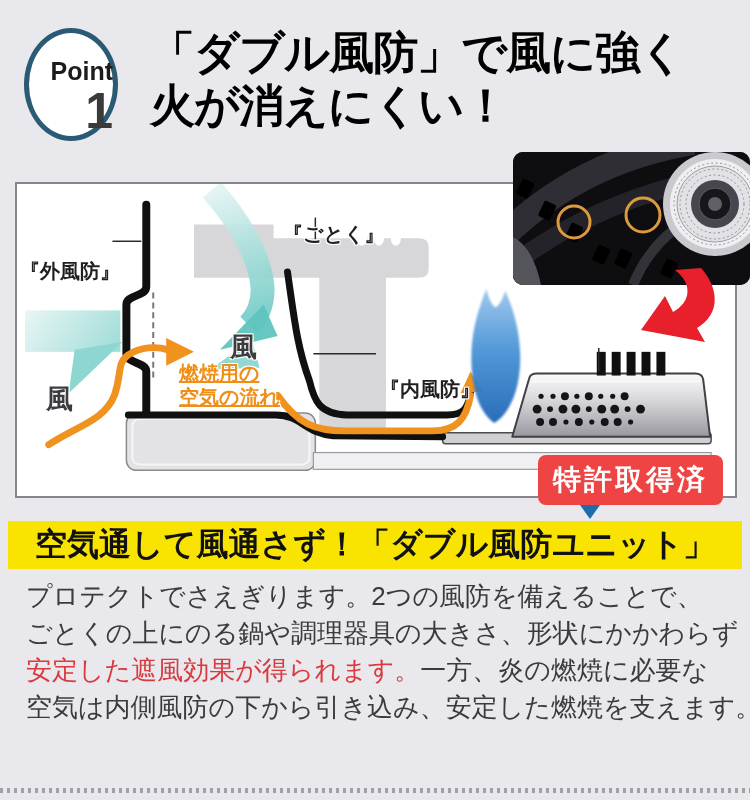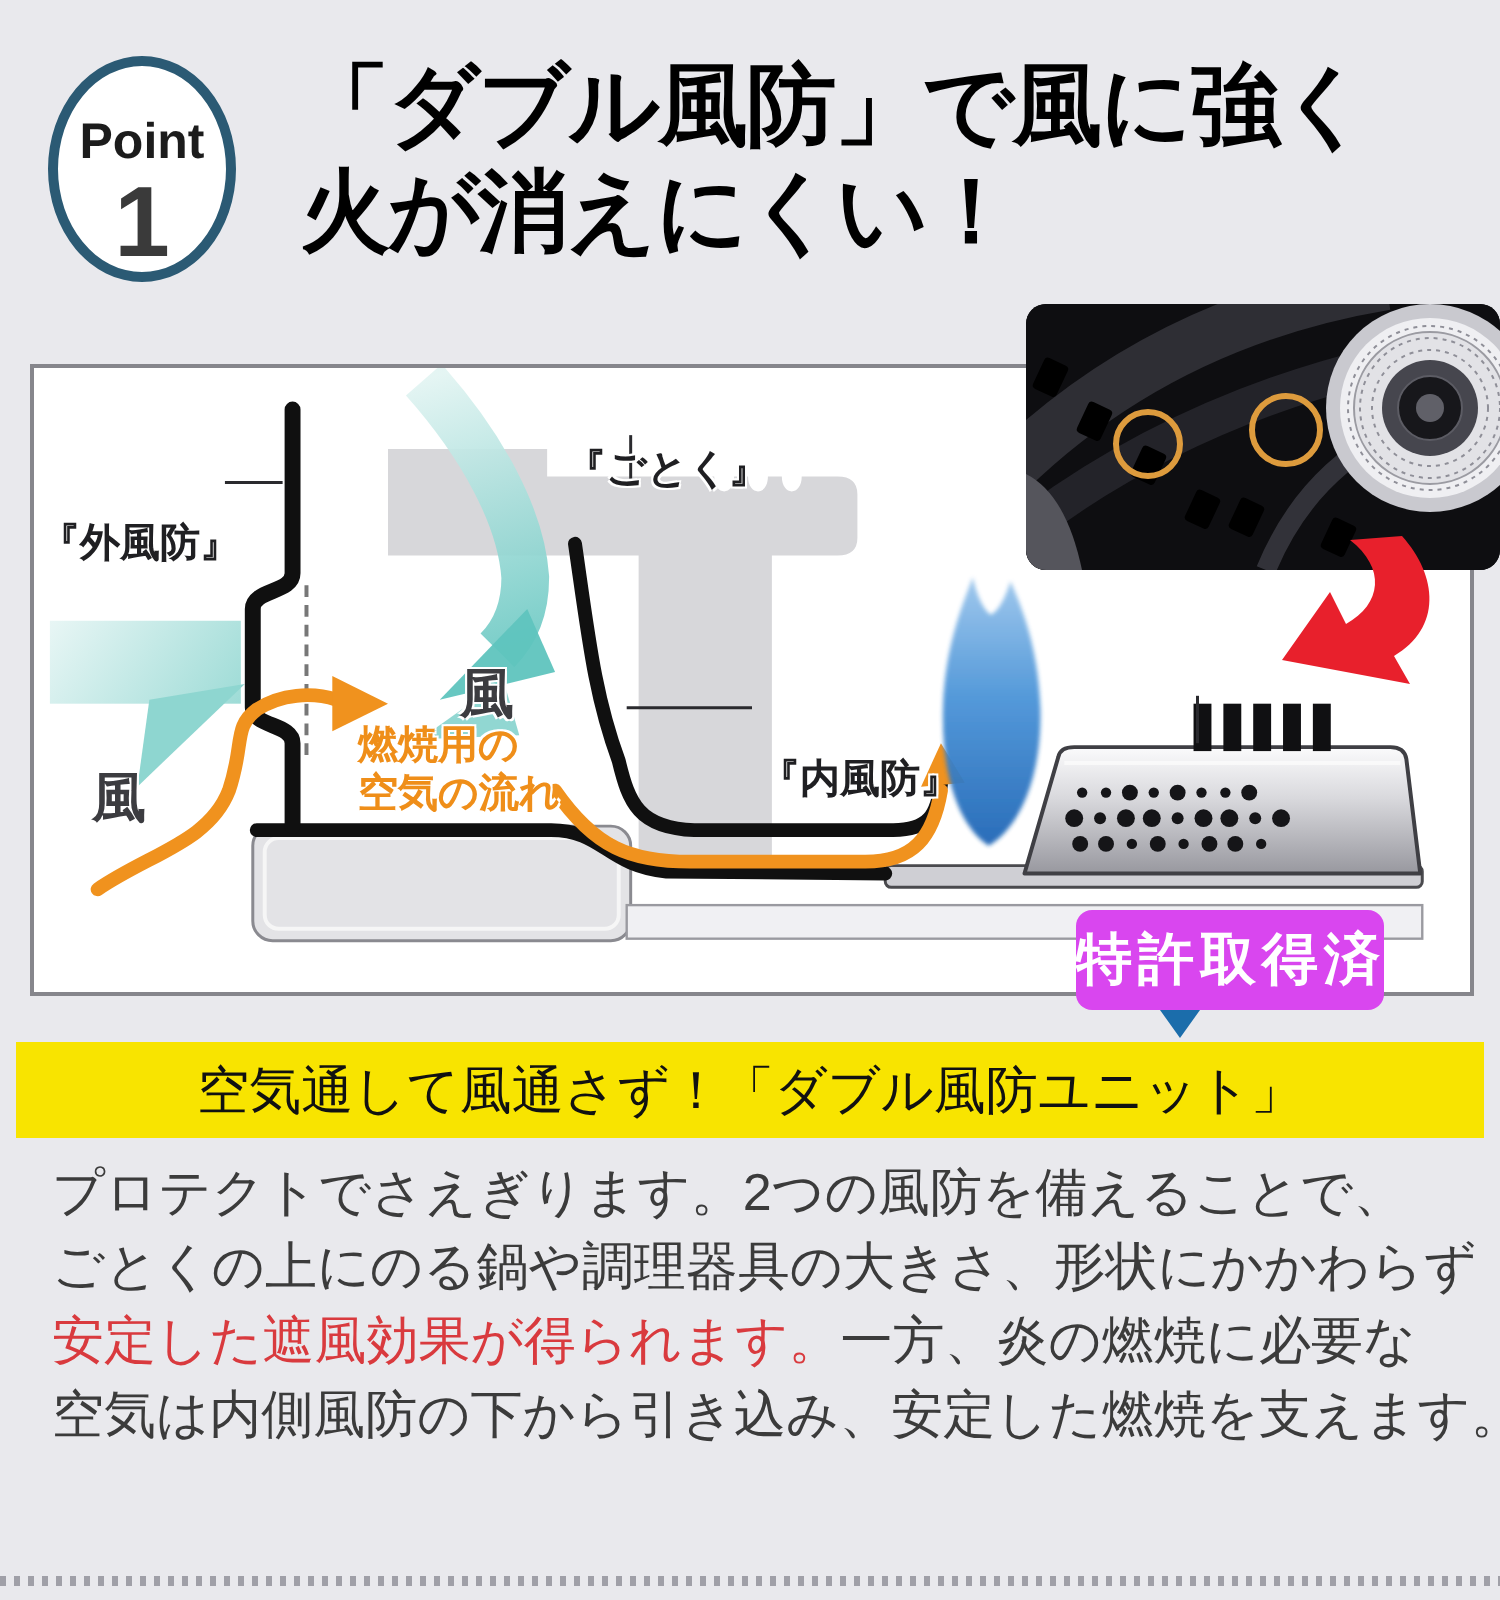--- a/index.html
+++ b/index.html
@@ -4,45 +4,45 @@
 <style>
   html,body{margin:0;padding:0;background:#cfcfd4;}
   *{box-sizing:border-box;}
   .stage{position:relative;width:750px;height:800px;background:#e9e9ed;overflow:hidden;
          font-family:"Liberation Sans","DejaVu Sans",sans-serif;}
   .abs{position:absolute;}
   .nowrap{white-space:nowrap;}
 
   
   .point-badge{left:24px;top:28px;width:94px;height:113px;background:#fff;
-    border:5px solid #2b5a74;border-radius:50%;text-align:center;}
+    border:5px solid #2b5a74;border-radius:50%;text-align:right;}
   .point-word{margin-top:24px;font-size:25px;font-weight:800;color:#1c1c1c;line-height:28px;}
   .point-num{font-size:50px;font-weight:700;color:#3a3a3a;line-height:52px;}
   .headline{left:150px;top:26px;font-size:45px;font-weight:900;color:#000000;
     line-height:53px;letter-spacing:-1px;}
 
   
   .diagram-box{left:15px;top:182px;width:722px;height:316px;background:#fff;border:2px solid #86868c;}
   .diagram-box svg{position:absolute;left:0;top:0;}
   .dlabel{font-size:20px;font-weight:800;color:#1f1f22;
     text-shadow:1px 1px 0 #fff,-1px 1px 0 #fff,1px -1px 0 #fff,-1px -1px 0 #fff;margin-top:32px;}
   .wind{font-size:27px;font-weight:800;color:#3c3c40;
     text-shadow:1px 1px 0 #fff,-1px 1px 0 #fff,1px -1px 0 #fff,-1px -1px 0 #fff;}
   .airflow{font-size:20px;font-weight:800;color:#ef8e19;line-height:24px;
-    text-shadow:1px 1px 0 #fff,-1px 1px 0 #fff,1px -1px 0 #fff,-1px -1px 0 #fff;}
+    text-shadow:1px 1px 0 #fff,-1px 1px 0 #fff,1px -1px 0 #fff,-1px -1px 0 #fff;text-decoration:underline;}
   .photo{left:513px;top:152px;width:237px;height:133px;border-radius:10px;overflow:hidden;background:#0e0e11;}
-  .patent-badge{left:538px;top:455px;width:154px;height:50px;background:#d946ef;border-radius:8px;
+  .patent-badge{left:538px;top:455px;width:185px;height:50px;background:#ef4444;border-radius:8px;
     color:#fff;font-size:28px;font-weight:800;letter-spacing:3px;text-align:center;line-height:50px;}
   .patent-badge::after{content:"";position:absolute;left:42px;top:100%;width:0;height:0;
     border-left:10px solid transparent;border-right:10px solid transparent;border-top:14px solid #1b6dab;}
 
   
   .highlight-bar{left:8px;top:521px;width:734px;height:48px;background:#f8e400;
     display:flex;align-items:center;justify-content:center;}
-  .highlight-bar span{font-size:26px;font-weight:400;color:#111;letter-spacing:0px;}
+  .highlight-bar span{font-size:32px;font-weight:700;color:#111;letter-spacing:0px;}
   .body-text{left:26px;top:578px;width:714px;font-size:26px;font-weight:400;color:#3b3b3b;line-height:37px;}
   .red{color:#d93a3e;}
   .dotted-rule{left:0;top:788px;width:750px;height:5px;
     background:repeating-linear-gradient(90deg,#a0a0a8 0 3px,transparent 3px 7px);}
 </style>
 </head>
 <body>
 
 <div class="stage">
 

